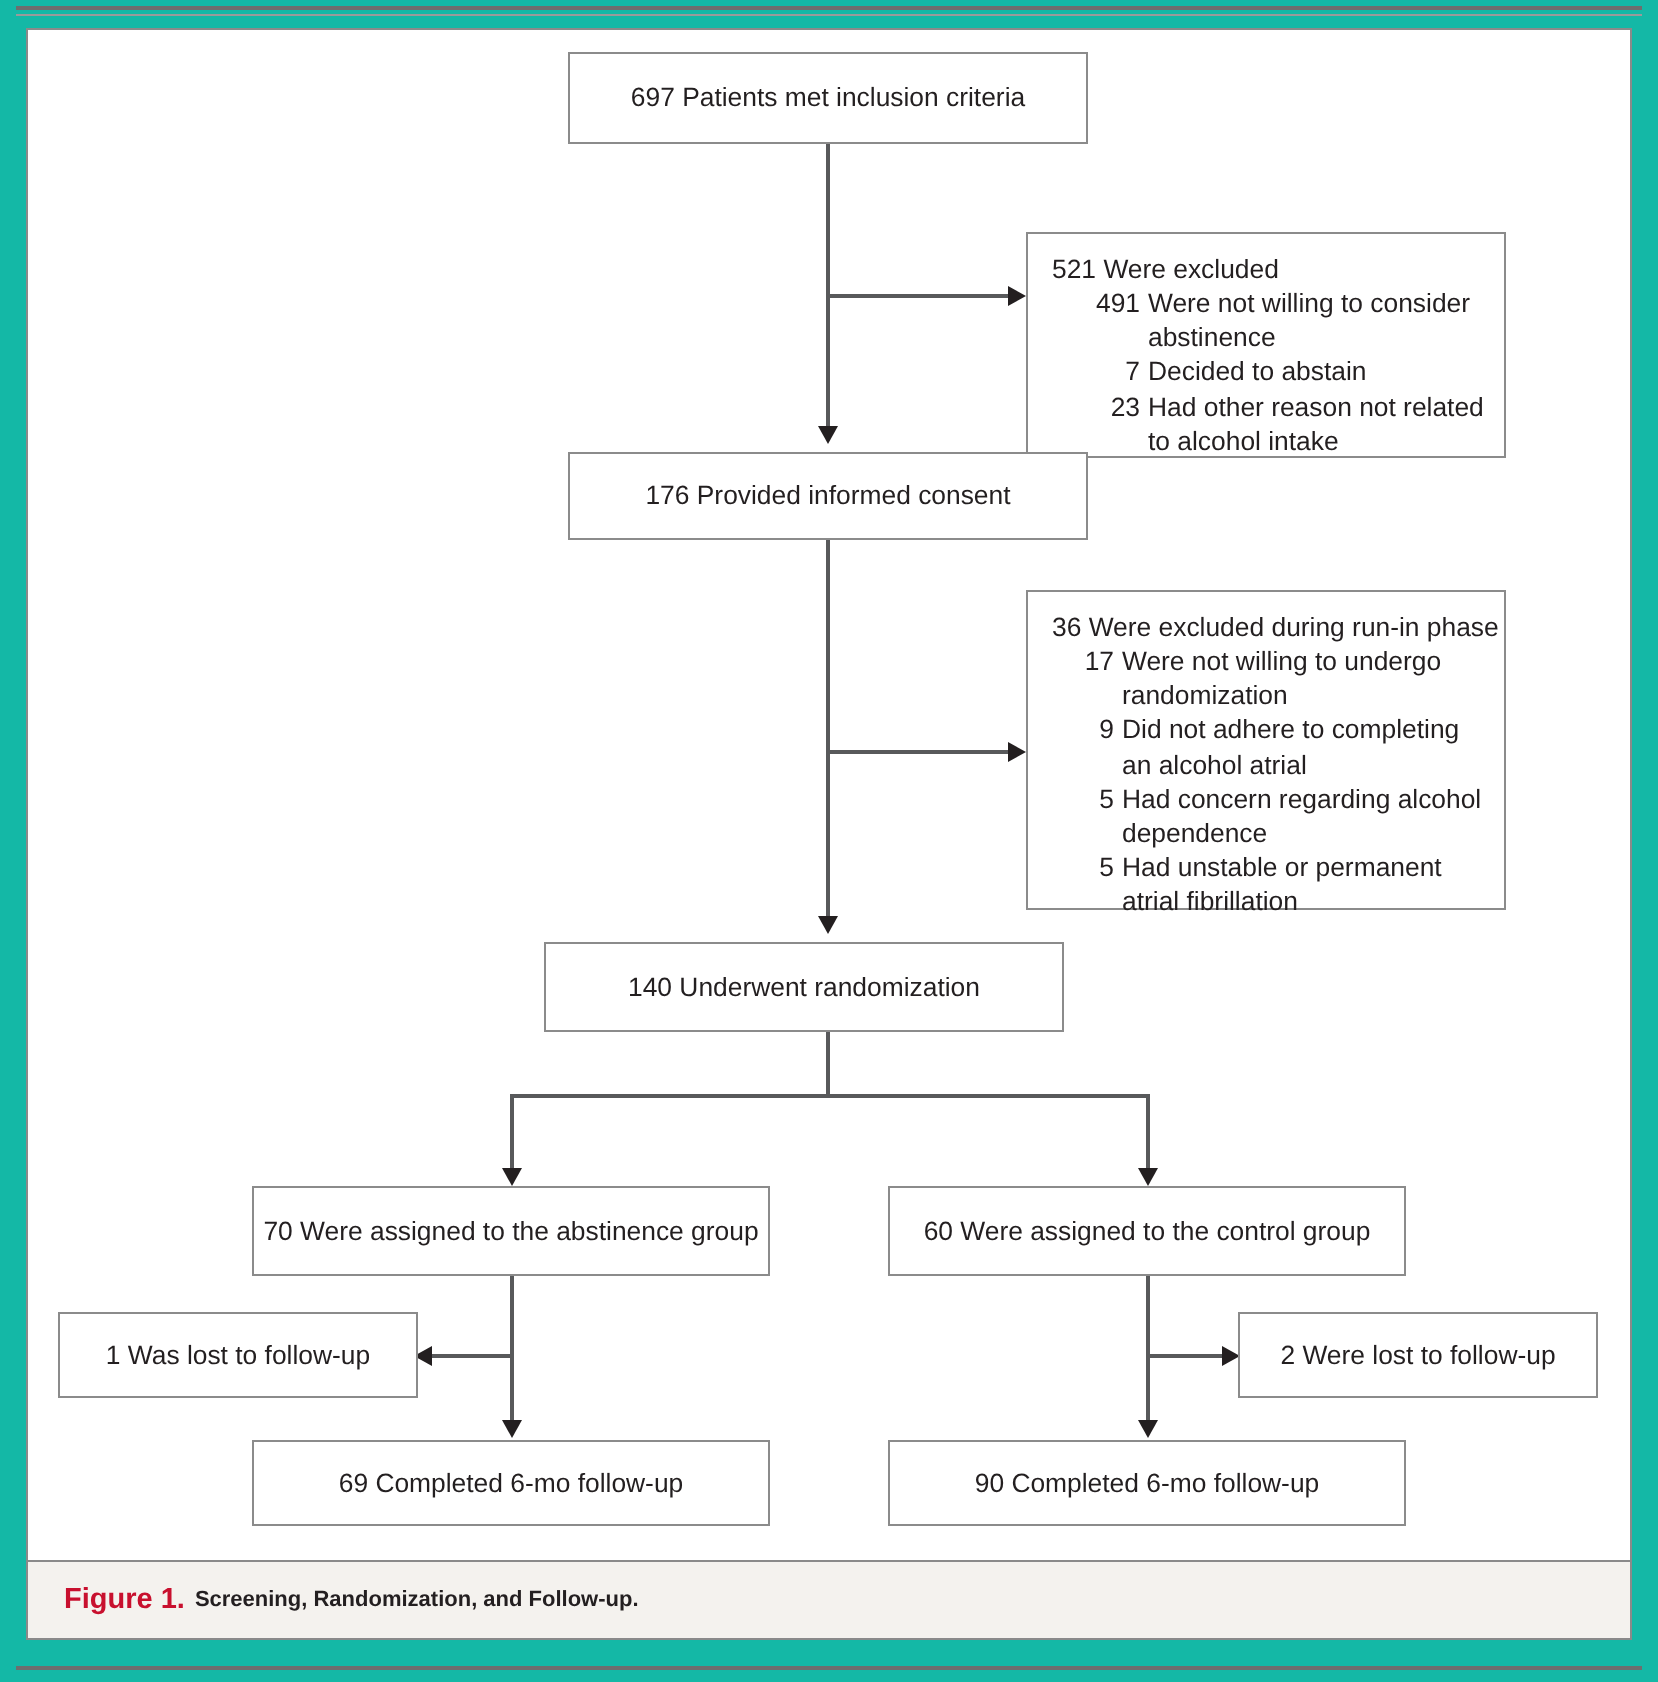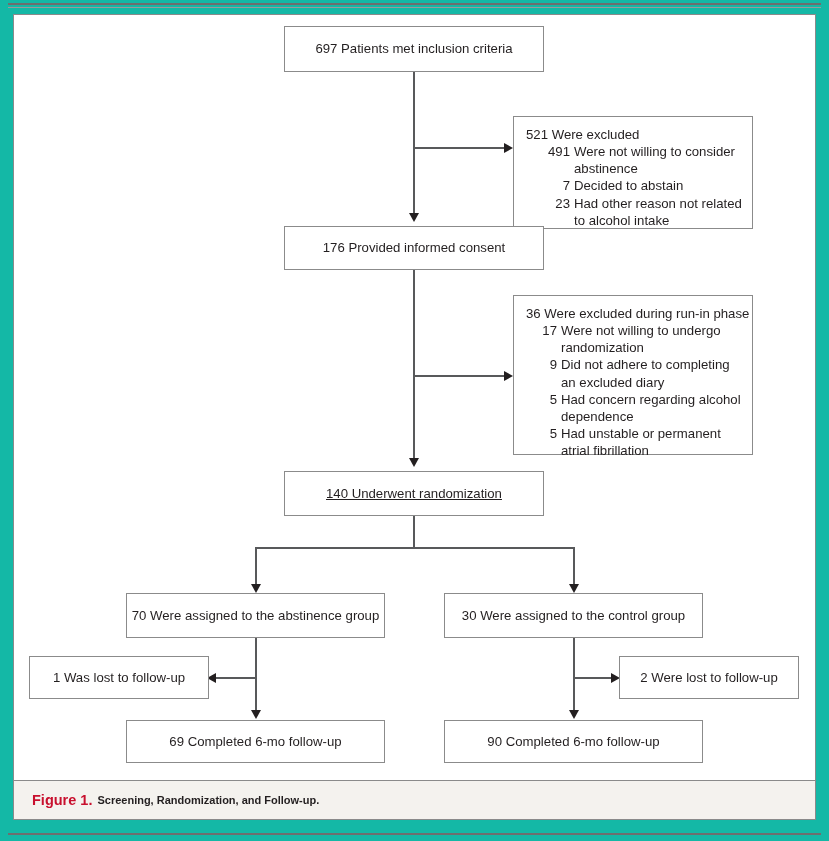--- a/index.html
+++ b/index.html
@@ -201,49 +201,49 @@
     <span class="ex-head">
       <span>36</span>
       <span>Were excluded during run-in phase</span>
     </span>
     <span class="ex-item">
       <span class="ex-num" style="width:31px;">17</span>
       <span class="ex-txt">Were not willing to undergo randomization</span>
     </span>
     <span class="ex-item">
       <span class="ex-num" style="width:31px;">9</span>
-      <span class="ex-txt">Did not adhere to completing an excluded diary</span>
+      <span class="ex-txt">Did not adhere to completing an alcohol atrial</span>
     </span>
     <span class="ex-item">
       <span class="ex-num" style="width:31px;">5</span>
       <span class="ex-txt">Had concern regarding alcohol dependence</span>
     </span>
     <span class="ex-item">
       <span class="ex-num" style="width:31px;">5</span>
       <span class="ex-txt">Had unstable or permanent atrial fibrillation</span>
     </span>
   </div>
 
-  <div class="fbox center" style="left:284px; top:471px; width:260px; height:45px;text-decoration:underline;">
+  <div class="fbox center" style="left:272px; top:471px; width:260px; height:45px;">
     <span>140 Underwent randomization</span>
   </div>
 
   <div class="vline" style="left:413px; top:516px; height:32px;"></div>
   <div class="hline" style="left:255px; top:547px; width:320px;"></div>
   <div class="vline" style="left:255px; top:547px; height:40px;"></div>
   <div class="vline" style="left:573px; top:547px; height:40px;"></div>
   <div class="arrow-down" style="left:251px; top:584px;"></div>
   <div class="arrow-down" style="left:569px; top:584px;"></div>
 
   <div class="fbox center" style="left:126px; top:593px; width:259px; height:45px;">
     <span>70 Were assigned to the abstinence group</span>
   </div>
 
   <div class="fbox center" style="left:444px; top:593px; width:259px; height:45px;">
-    <span>30 Were assigned to the control group</span>
+    <span>60 Were assigned to the control group</span>
   </div>
 
   <div class="vline" style="left:255px; top:638px; height:76px;"></div>
   <div class="arrow-down" style="left:251px; top:710px;"></div>
 
   <div class="hline" style="left:216px; top:677px; width:40px;"></div>
   <div class="arrow-left" style="left:207px; top:673px;"></div>
 
   <div class="vline" style="left:573px; top:638px; height:76px;"></div>
   <div class="arrow-down" style="left:569px; top:710px;"></div>

